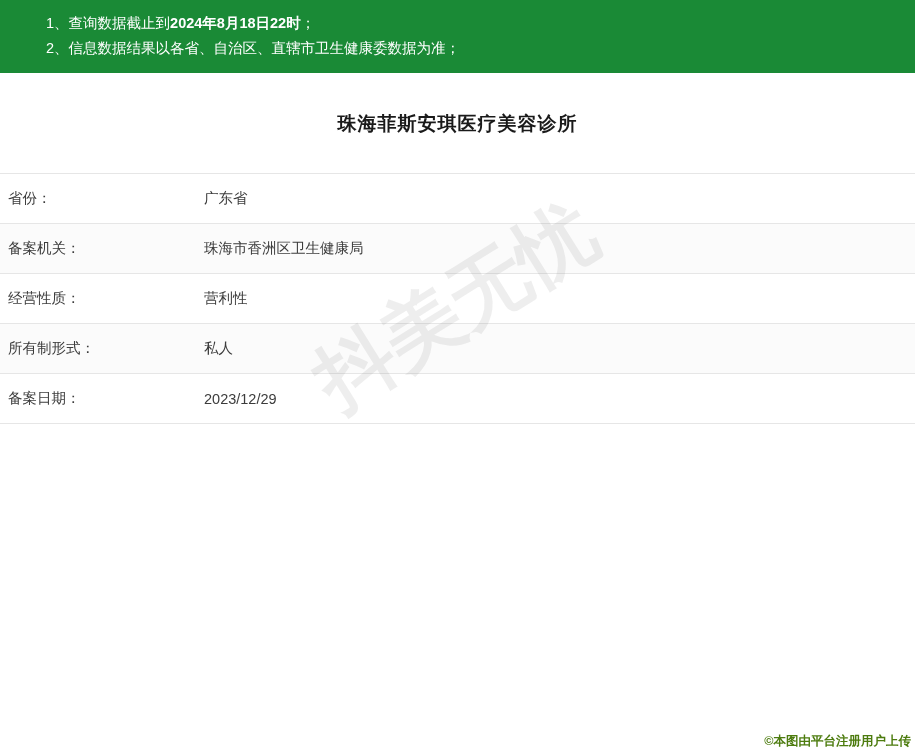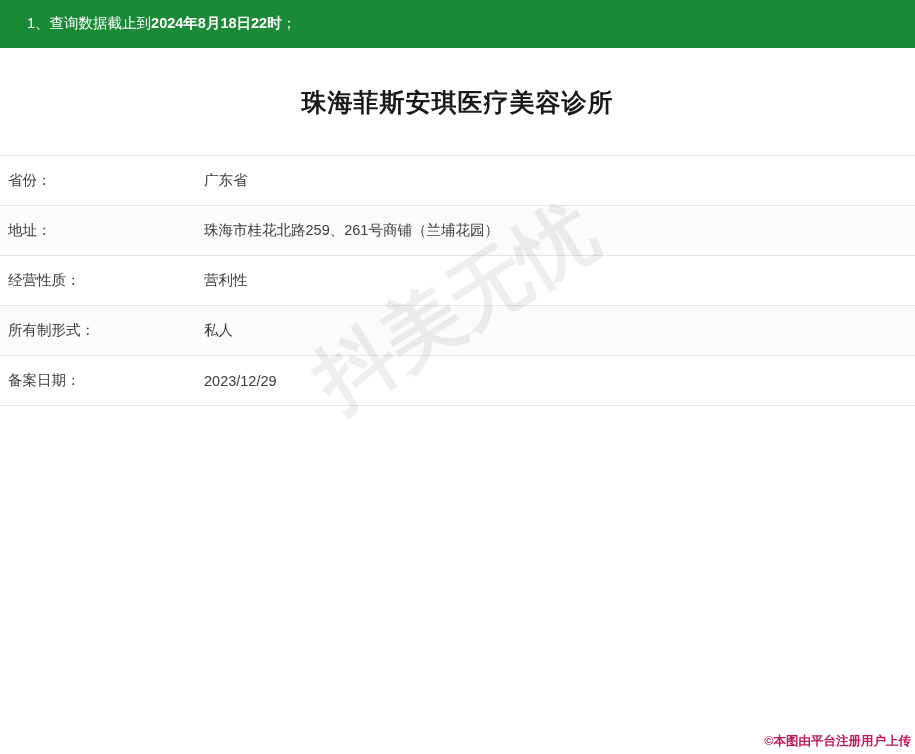--- a/index.html
+++ b/index.html
@@ -18,34 +18,34 @@
 
   
   .notice {
     background: #1a8a36;
     color: #ffffff;
     padding: 11px 0 12px 0;
     font-size: 14.5px;
     line-height: 25px;
   }
   .notice-row {
-    padding-left: 27px;
+    padding-left: 46px;
     white-space: nowrap;
   }
   .notice-num {
     letter-spacing: 0;
   }
   .notice b {
     font-weight: bold;
   }
 
   
   .title {
     text-align: center;
-    font-size: 25px;
+    font-size: 19px;
     font-weight: bold;
     color: #1a1a1a;
     padding: 38px 0 36px 0;
     letter-spacing: 1px;
   }
 
   
   .info-table {
     width: 915px;
     border-collapse: collapse;
@@ -87,46 +87,49 @@
     transform: rotate(-32deg);
     white-space: nowrap;
     pointer-events: none;
     font-family: "Liberation Sans", sans-serif;
   }
   .watermark-corner {
     position: absolute;
     right: 4px;
     bottom: 4px;
     font-size: 12.5px;
-    color: #be185d;
+    color: #4d7c0f;
     font-weight: bold;
     white-space: nowrap;
     pointer-events: none;
   }
 </style>
 </head>
 <body>
 
 <div class="notice">
   <div class="notice-row">
     <span class="notice-num">1、</span><span>查询数据截止到</span><b>2024年8月18日22时</b><span>；</span>
   </div>
+  <div class="notice-row">
+    <span class="notice-num">2、</span><span>信息数据结果以各省、自治区、直辖市卫生健康委数据为准；</span><b></b><span></span>
+  </div>
 </div>
 
 <div class="title">珠海菲斯安琪医疗美容诊所</div>
 
 <table class="info-table">
   <tbody>
     <tr>
       <td class="cell-label">省份：</td>
       <td class="cell-value">广东省</td>
     </tr>
     <tr>
-      <td class="cell-label">地址：</td>
-      <td class="cell-value">珠海市桂花北路259、261号商铺（兰埔花园）</td>
+      <td class="cell-label">备案机关：</td>
+      <td class="cell-value">珠海市香洲区卫生健康局</td>
     </tr>
     <tr>
       <td class="cell-label">经营性质：</td>
       <td class="cell-value">营利性</td>
     </tr>
     <tr>
       <td class="cell-label">所有制形式：</td>
       <td class="cell-value">私人</td>
     </tr>
     <tr>

